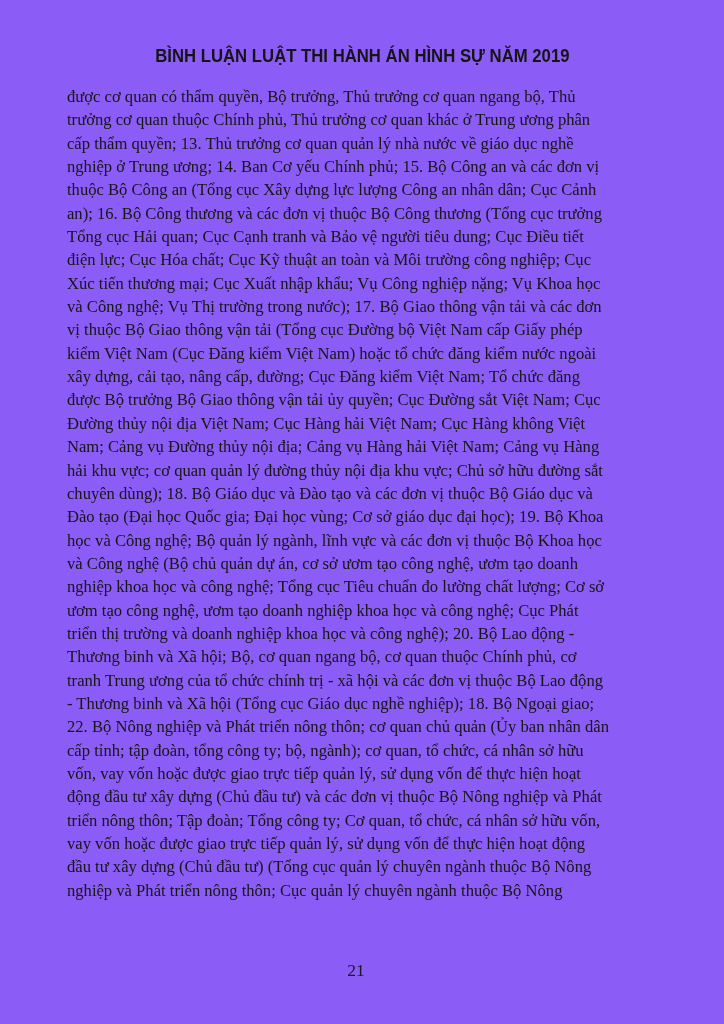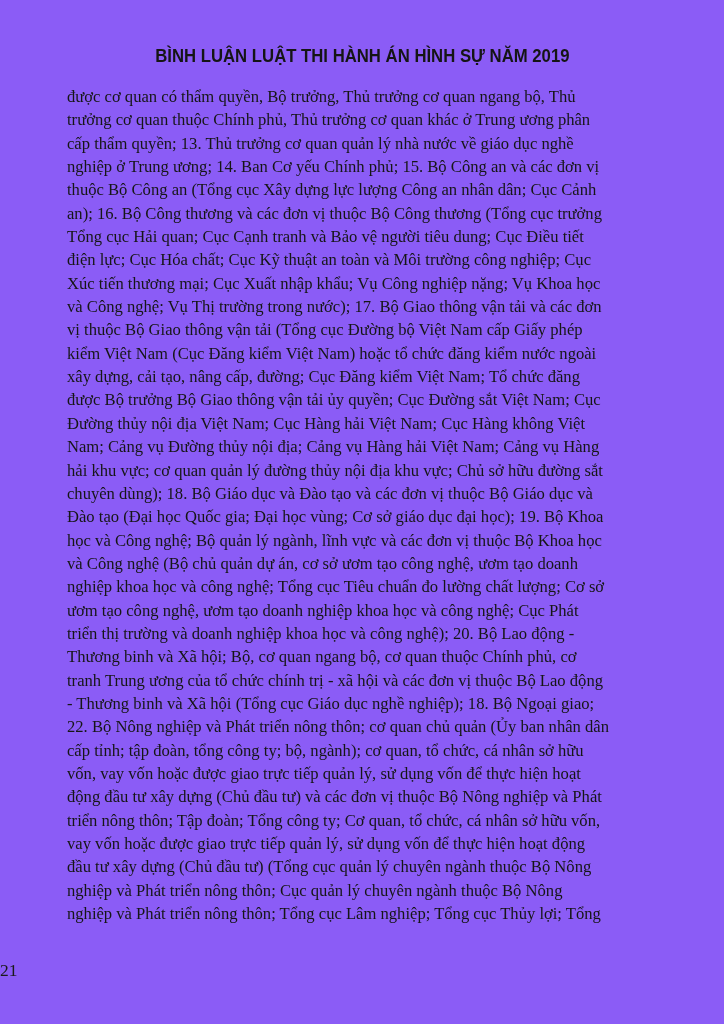--- a/index.html
+++ b/index.html
@@ -56,20 +56,21 @@
   .text-line::after {
     content: "";
     display: inline-block;
     width: 100%;
   }
   .page-number {
     position: absolute;
     top: 960px;
     left: 0;
     right: 12px;
+    text-align: center;
     font-family: "Liberation Serif", serif;
     font-size: 17.5px;
     color: #1a1a1a;
   }
 </style>
 </head>
 <body>
 
 <div class="page">
 
@@ -106,18 +107,17 @@
       <div class="text-line">tranh Trung ương của tổ chức chính trị - xã hội và các đơn vị thuộc Bộ Lao động</div>
       <div class="text-line">- Thương binh và Xã hội (Tổng cục Giáo dục nghề nghiệp); 18. Bộ Ngoại giao;</div>
       <div class="text-line">22. Bộ Nông nghiệp và Phát triển nông thôn; cơ quan chủ quản (Ủy ban nhân dân</div>
       <div class="text-line">cấp tỉnh; tập đoàn, tổng công ty; bộ, ngành); cơ quan, tổ chức, cá nhân sở hữu</div>
       <div class="text-line">vốn, vay vốn hoặc được giao trực tiếp quản lý, sử dụng vốn để thực hiện hoạt</div>
       <div class="text-line">động đầu tư xây dựng (Chủ đầu tư) và các đơn vị thuộc Bộ Nông nghiệp và Phát</div>
       <div class="text-line">triển nông thôn; Tập đoàn; Tổng công ty; Cơ quan, tổ chức, cá nhân sở hữu vốn,</div>
       <div class="text-line">vay vốn hoặc được giao trực tiếp quản lý, sử dụng vốn để thực hiện hoạt động</div>
       <div class="text-line">đầu tư xây dựng (Chủ đầu tư) (Tổng cục quản lý chuyên ngành thuộc Bộ Nông</div>
       <div class="text-line">nghiệp và Phát triển nông thôn; Cục quản lý chuyên ngành thuộc Bộ Nông</div>
-      <div class="text-line">nghiệp và Phát triển nông thôn; Tổng cục Lâm nghiệp; Tổng cục Thủy lợi; Tổng</div>
     </div>
 
   <div class="page-number">21</div>
 
 </div>
 
 </body></html>

